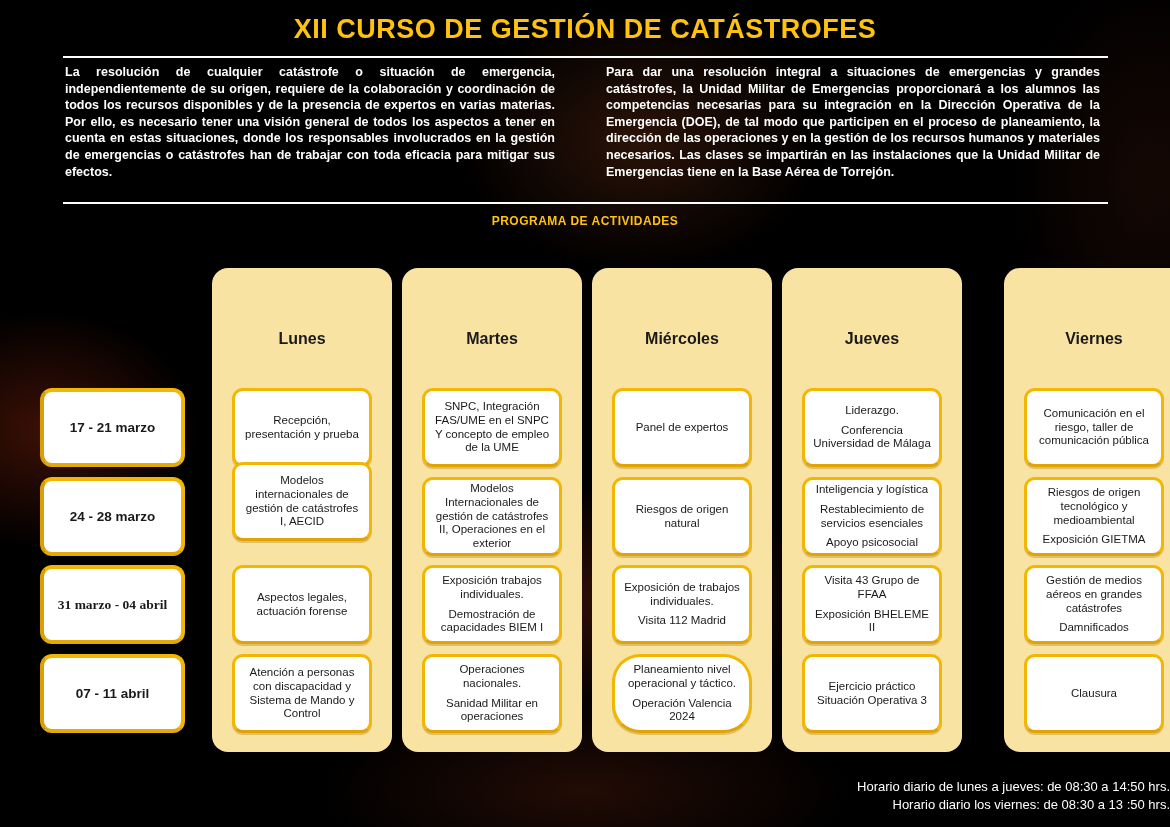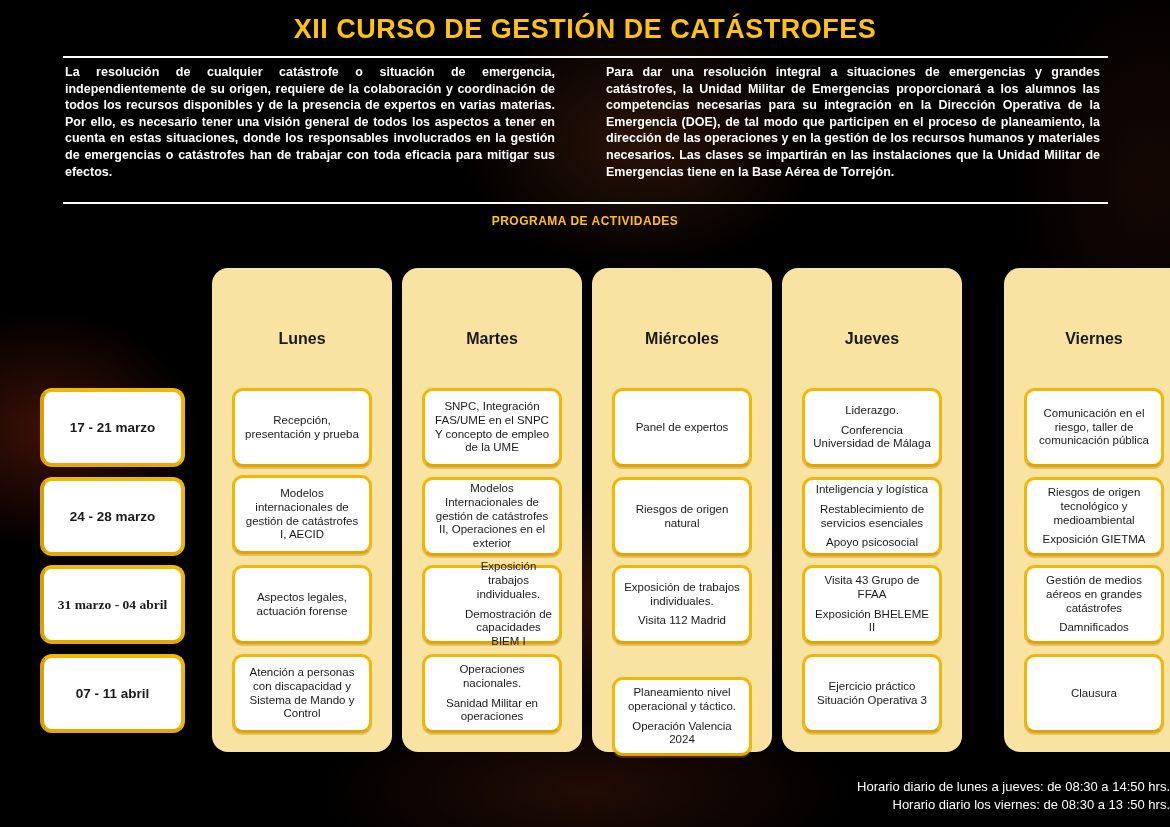--- a/index.html
+++ b/index.html
@@ -106,60 +106,60 @@
       <div class="date-box" style="top: 386px;">
         <span>07 - 11 abril</span>
       </div>
     </div>
   <div class="grid">
       <div class="day-column" style="left: 0px;">
         <h3 class="day-header">Lunes</h3>
         <div class="cell" style="top: 120px;">
           <p>Recepción, presentación y prueba</p>
         </div>
-        <div class="cell" style="top: 207px;">
+        <div class="cell" style="top: 194px;">
           <p>Modelos internacionales de gestión de catástrofes I, AECID</p>
         </div>
         <div class="cell" style="top: 297px;">
           <p>Aspectos legales, actuación forense</p>
         </div>
         <div class="cell" style="top: 386px;">
           <p>Atención a personas con discapacidad y Sistema de Mando y Control</p>
         </div>
       </div>
       <div class="day-column" style="left: 190px;">
         <h3 class="day-header">Martes</h3>
         <div class="cell" style="top: 120px;">
           <p>SNPC, Integración FAS/UME en el SNPC Y concepto de empleo de la UME</p>
         </div>
         <div class="cell" style="top: 209px;">
           <p>Modelos Internacionales de gestión de catástrofes II, Operaciones en el exterior</p>
         </div>
-        <div class="cell" style="top: 297px; padding-left: 39px;">
+        <div class="cell" style="top: 297px;">
           <p>Exposición trabajos individuales.</p>
           <p>Demostración de capacidades BIEM I</p>
         </div>
         <div class="cell" style="top: 386px;">
           <p>Operaciones nacionales.</p>
           <p>Sanidad Militar en operaciones</p>
         </div>
       </div>
       <div class="day-column" style="left: 380px;">
         <h3 class="day-header">Miércoles</h3>
         <div class="cell" style="top: 120px;">
           <p>Panel de expertos</p>
         </div>
         <div class="cell" style="top: 209px;">
           <p>Riesgos de origen natural</p>
         </div>
         <div class="cell" style="top: 297px;">
           <p>Exposición de trabajos individuales.</p>
           <p>Visita 112 Madrid</p>
         </div>
-        <div class="cell" style="top: 409px;">
+        <div class="cell" style="top: 386px; border-radius: 28px;">
           <p>Planeamiento nivel operacional y táctico.</p>
           <p>Operación Valencia 2024</p>
         </div>
       </div>
       <div class="day-column" style="left: 570px;">
         <h3 class="day-header">Jueves</h3>
         <div class="cell" style="top: 120px;">
           <p>Liderazgo.</p>
           <p>Conferencia Universidad de Málaga</p>
         </div>

